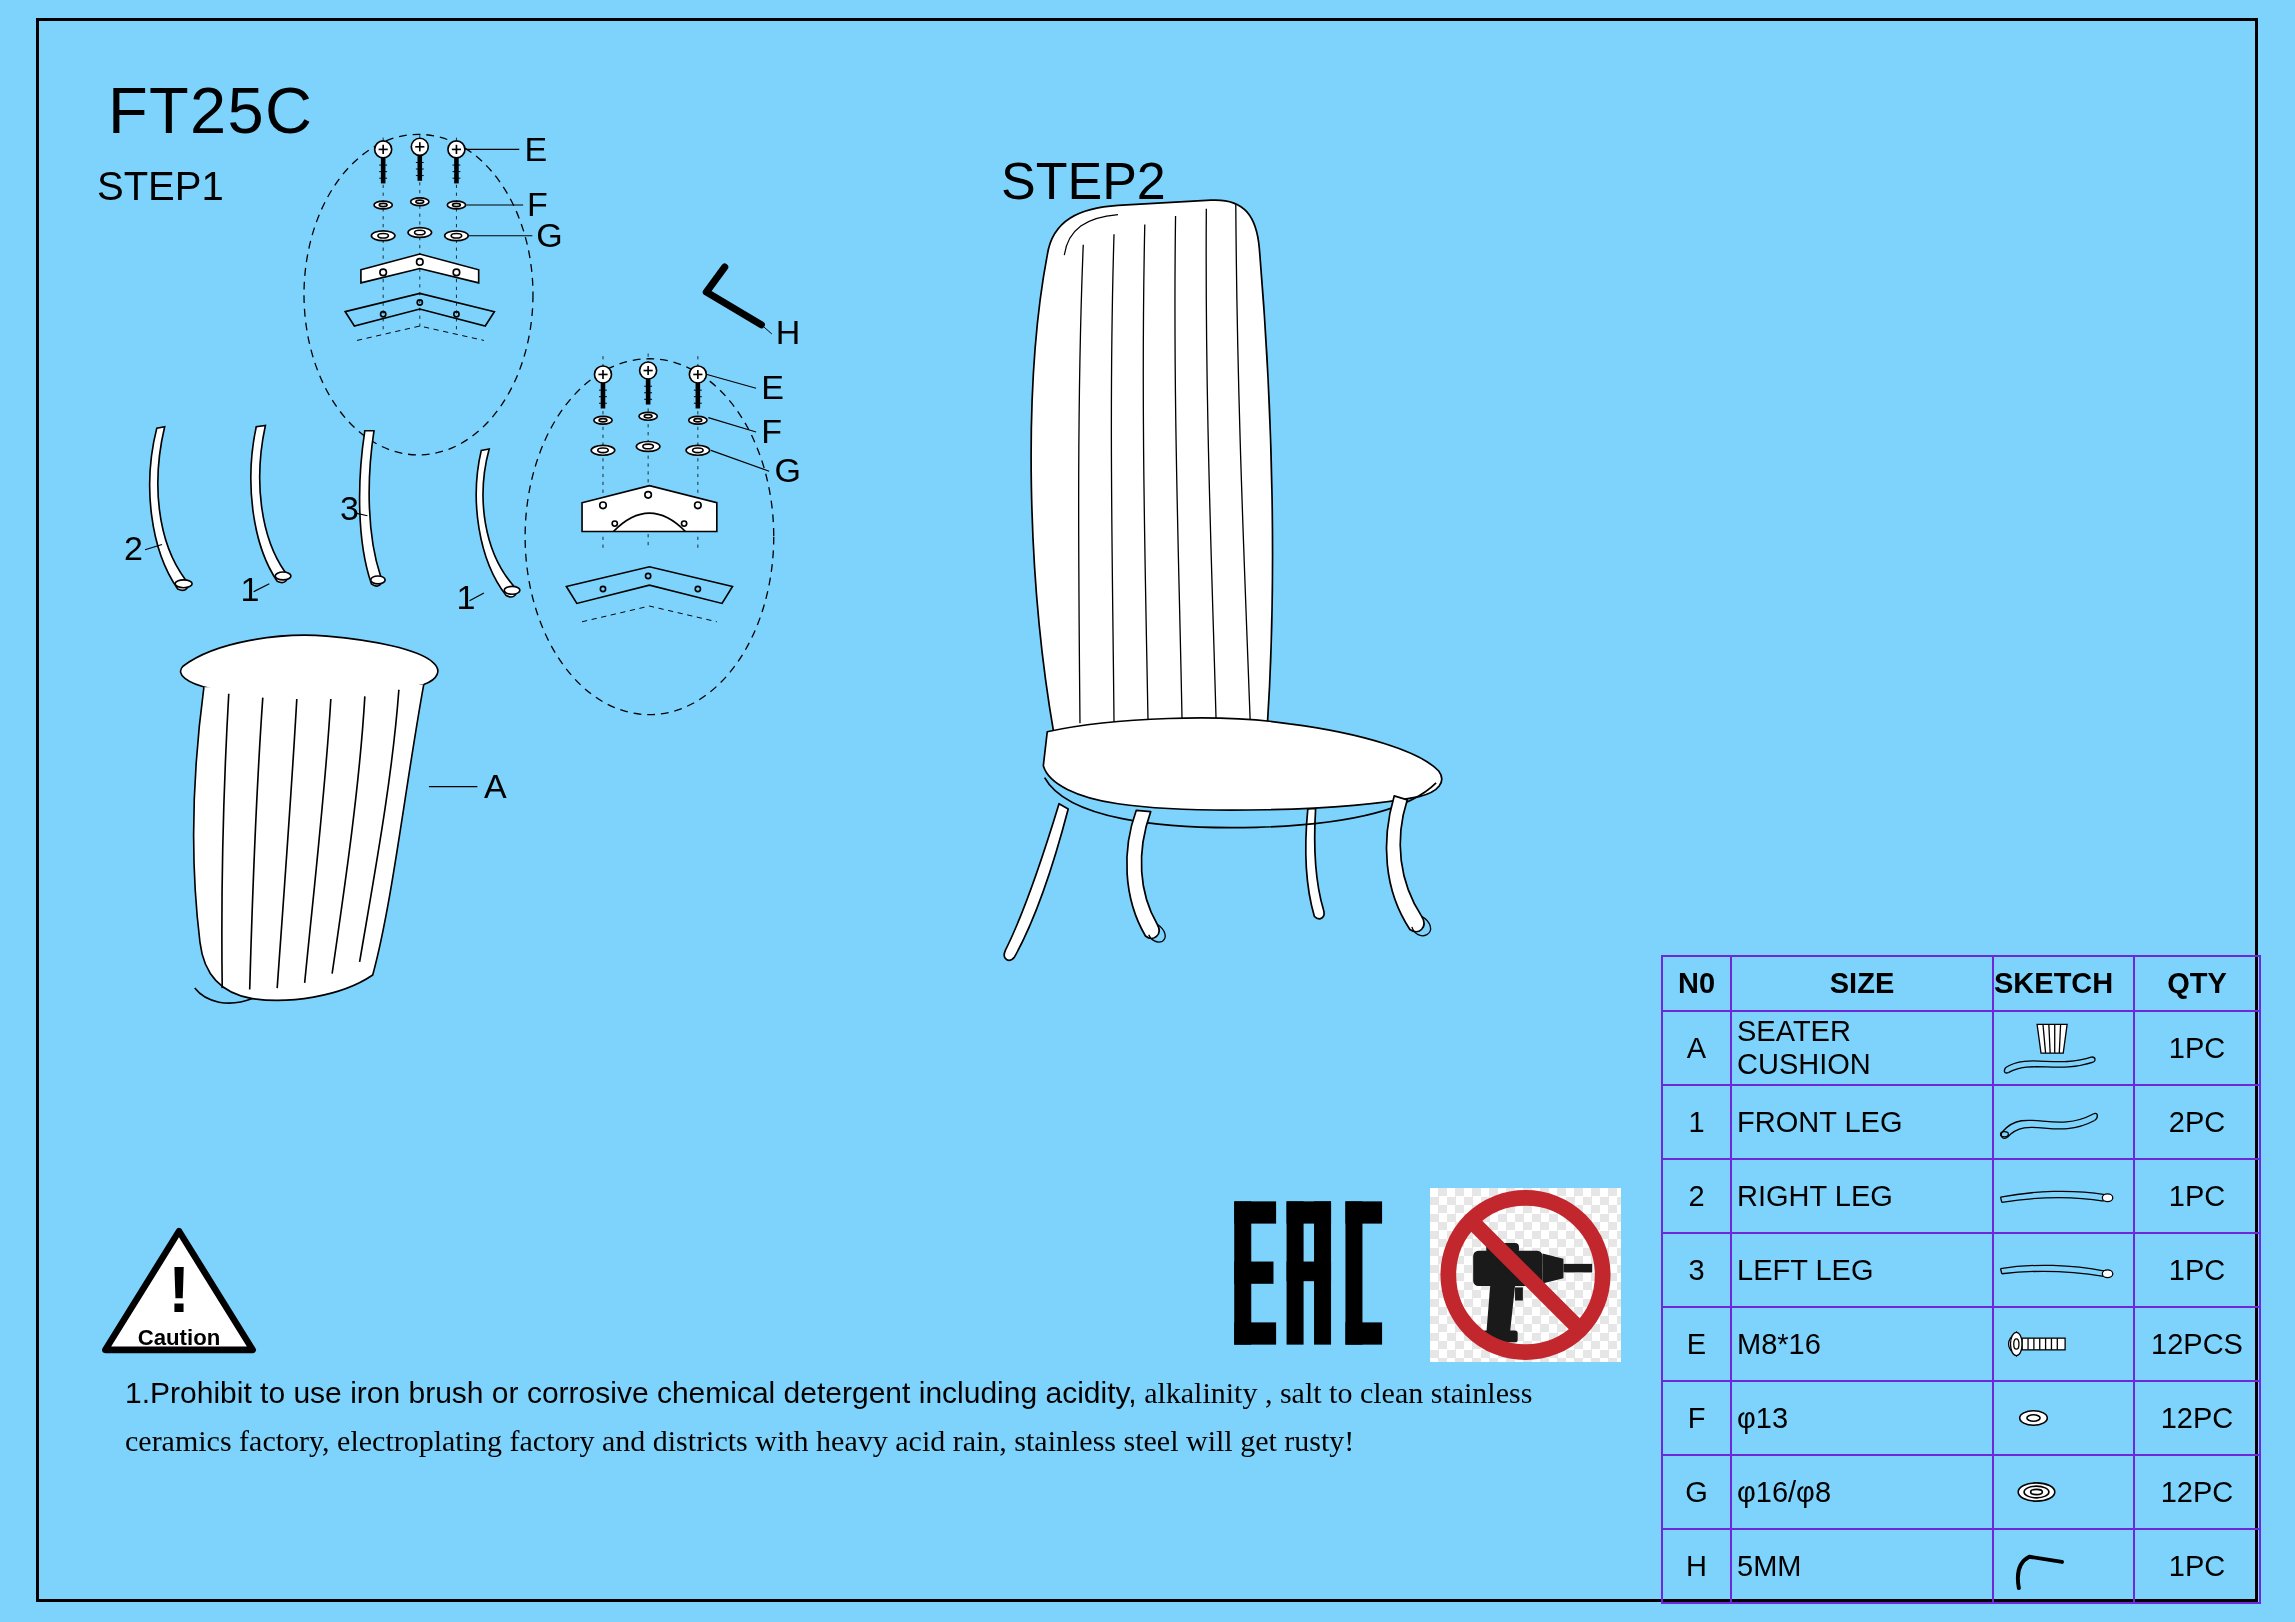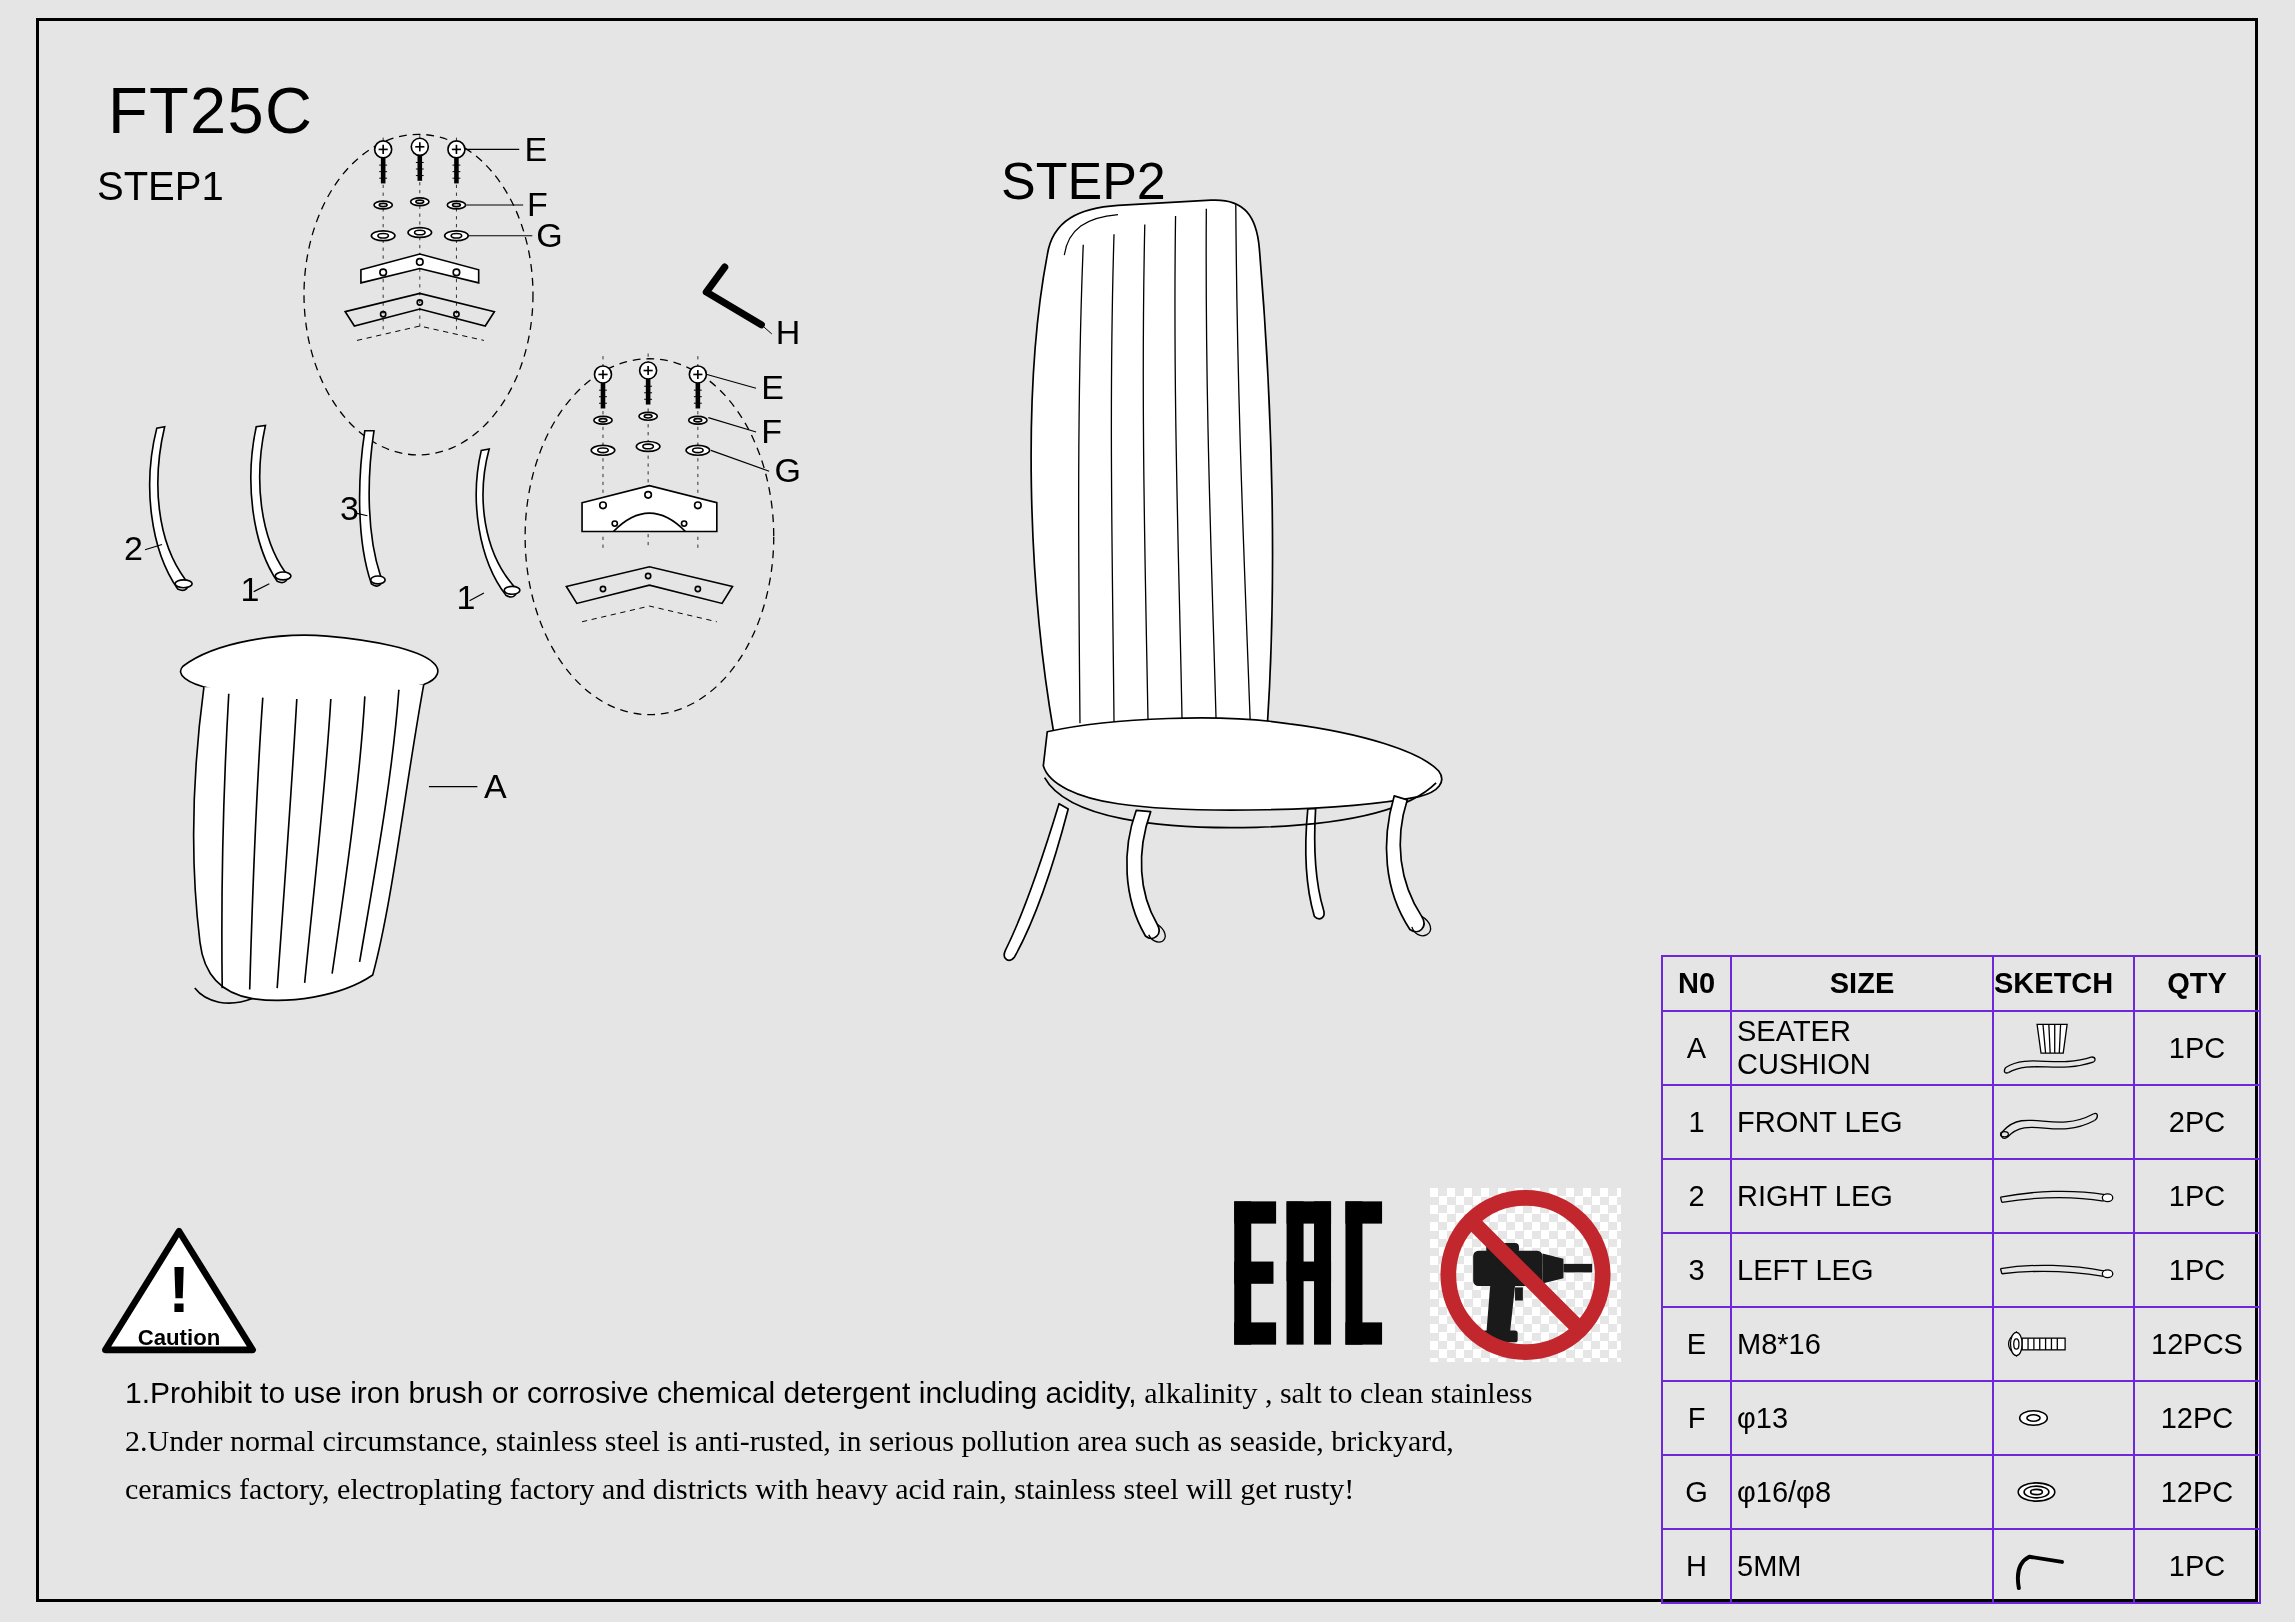--- a/index.html
+++ b/index.html
@@ -1,18 +1,18 @@
 <!DOCTYPE html>
 <html style="font-size:10.5px"><head>
 <meta charset="utf-8">
 <style>
   * { margin:0; padding:0; box-sizing:border-box; }
   html,body { background:#ffffff; }
   body { font-family:"Liberation Sans", sans-serif; color:#000; }
-  #page { position:relative; width:2295px; height:1622px; background:#e5e5e5; overflow:hidden; }
+  #page { position:relative; width:2295px; height:1622px; background:#7dd3fc; overflow:hidden; }
   #frame { position:absolute; left:36px; top:18.3px; width:2222px; height:1584px; border:3.3px solid #000; }
 
   .abs { position:absolute; }
   #model-title { left:108px; top:73px; font-size:65px; letter-spacing:1.3px; }
   #step1-label { left:97px; top:164px; font-size:40px; }
   #step2-label { left:1001px; top:151px; font-size:52px; }
 
   svg text { font-family:"Liberation Sans", sans-serif; fill:#000; }
   .callout { font-size:52px; }
 
@@ -418,17 +418,16 @@
             <path d="M 38,78 C 34,56 38,38 54,30 L 104,38" fill="none" stroke="#000" stroke-width="6" stroke-linecap="round" stroke-linejoin="round"></path>
           </svg>
         </td>
         <td class="c-qty">1PC</td>
       </tr>
     </tbody>
   </table>
 
   <div class="abs" id="notes">
     <div><span class="note-sans">1.Prohibit to use iron brush or corrosive chemical detergent including acidity,</span><span> alkalinity , salt to clean stainless</span></div>
-    <div>2.Under normal circumstance, stainless steel is anti-rusted, in serious pollution area such as seaside, brickyard,</div>
     <div>ceramics factory, electroplating factory and districts with heavy acid rain, stainless steel will get rusty!</div>
   </div>
 </div>
 
 
 </body></html>

